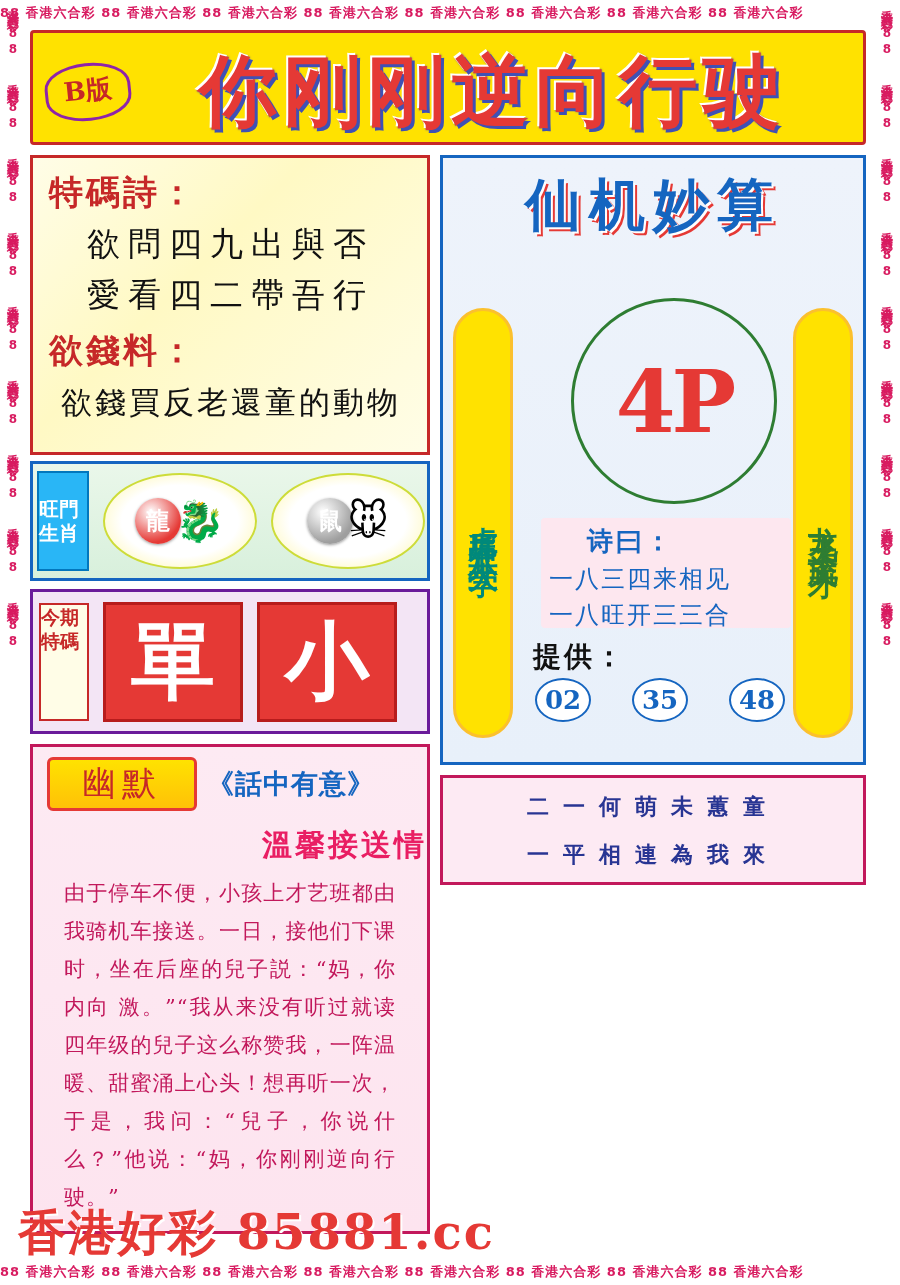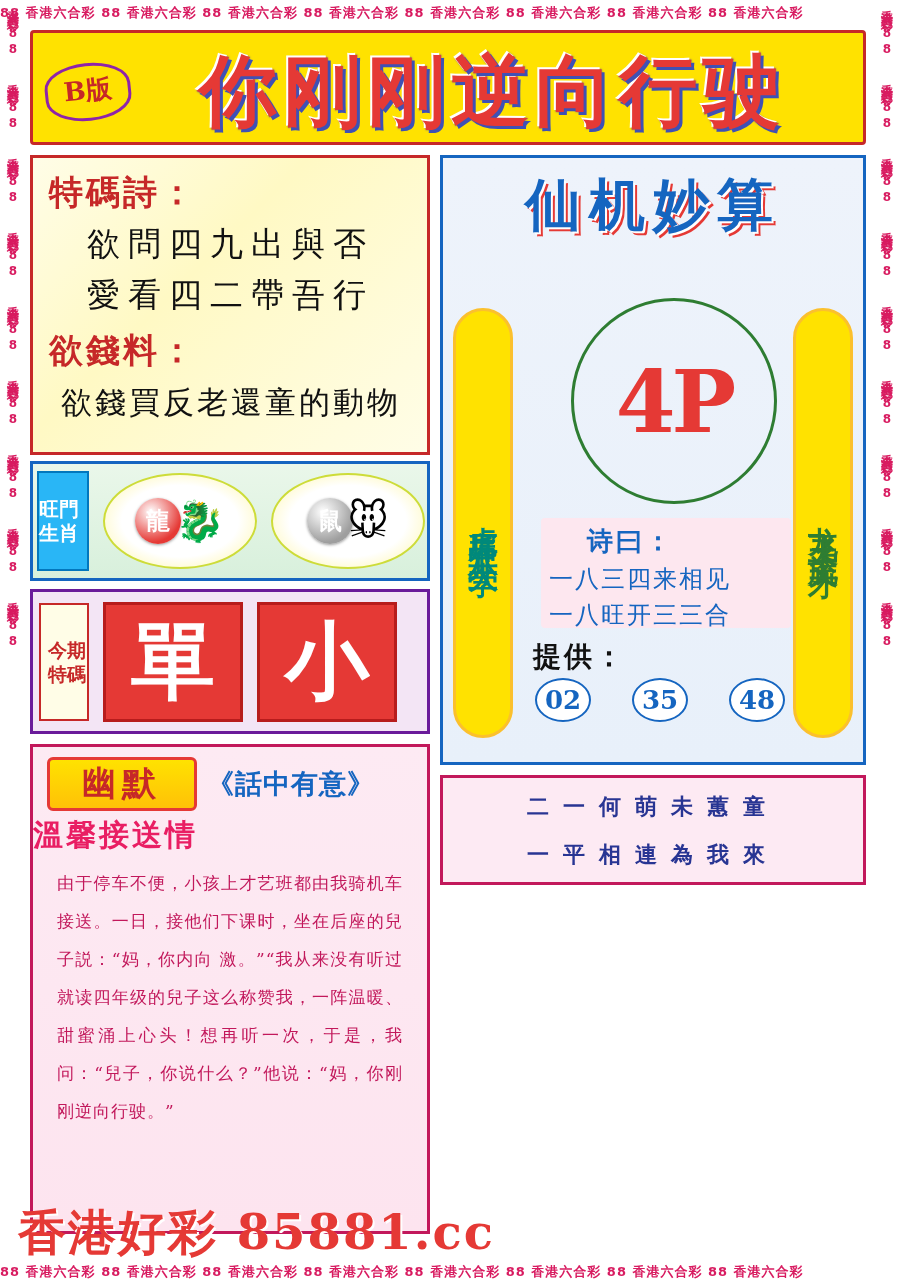--- a/index.html
+++ b/index.html
@@ -157,22 +157,22 @@
     background:#f3e5f5;
     border:3px solid #6a1b9a;
     box-sizing:border-box;
     display:flex;align-items:center;
   }
   .ss-tag{
     width:50px;height:118px;margin-left:6px;
     background:#fffde7;border:2px solid #c62828;
     color:#c62828;font-weight:bold;font-size:19px;
     font-family:"DejaVu Serif","Liberation Serif",serif;
-    display:flex;flex-direction:column;align-items:center;justify-content:center;
-    line-height:24px;box-sizing:border-box;padding-left:7px;
+    display:flex;flex-direction:column;align-items:center;justify-content:flex-start;
+    line-height:24px;box-sizing:border-box;
   }
   .ss-cell{
     width:140px;height:120px;margin-left:14px;
     background:#e53935;border:3px solid #b71c1c;
     color:#fff;font-size:84px;font-weight:bold;
     font-family:"DejaVu Serif","Liberation Serif",serif;
     display:flex;align-items:center;justify-content:center;
     box-sizing:border-box;
   }
 
@@ -185,40 +185,40 @@
     box-sizing:border-box;
     overflow:hidden;
   }
   .humor-head{
     display:flex;align-items:center;margin:10px 0 0 14px;
   }
   .humor-badge{
     width:150px;height:54px;
     background:linear-gradient(180deg,#ffe200,#ffc107);
     border:3px solid #e53935;border-radius:6px;
-    color:#c62828;font-size:34px;font-weight:bold;letter-spacing:6px;
+    color:#c62828;font-size:34px;font-weight:normal;letter-spacing:6px;
     font-family:"DejaVu Serif","Liberation Serif",serif;
     display:flex;align-items:center;justify-content:center;
     box-sizing:border-box;
   }
   .humor-sub{
     margin-left:10px;color:#1565c0;font-size:27px;font-weight:bold;
     font-family:"DejaVu Serif","Liberation Serif",serif;
     letter-spacing:1px;
   }
   .humor-title{
-    text-align:left;color:#e91e63;font-size:30px;font-weight:bold;
-    font-family:"DejaVu Serif","Liberation Serif",serif;
-    margin:4px 0 8px 0;letter-spacing:3px;
+    text-align:right;color:#e91e63;font-size:30px;font-weight:bold;
+    font-family:"DejaVu Serif","Liberation Serif",serif;
+    margin:14px 0 8px 0;letter-spacing:3px;
   }
   .humor-body{
-    color:#c2185b;font-size:17px;line-height:38px;
+    color:#c2185b;font-size:21px;line-height:38px;
     font-family:"DejaVu Serif","Liberation Serif",serif;
     letter-spacing:1px;
-    padding:0 24px;
+    padding:0 31px;
     text-align:justify;
   }
 
   
   .right-col{position:absolute;left:410px;top:125px;width:426px;}
 
   .oracle-box{
     position:relative;width:426px;height:610px;
     background:linear-gradient(180deg,#eef3fb 0%,#e8f0fa 100%);
     border:3px solid #1565c0;

